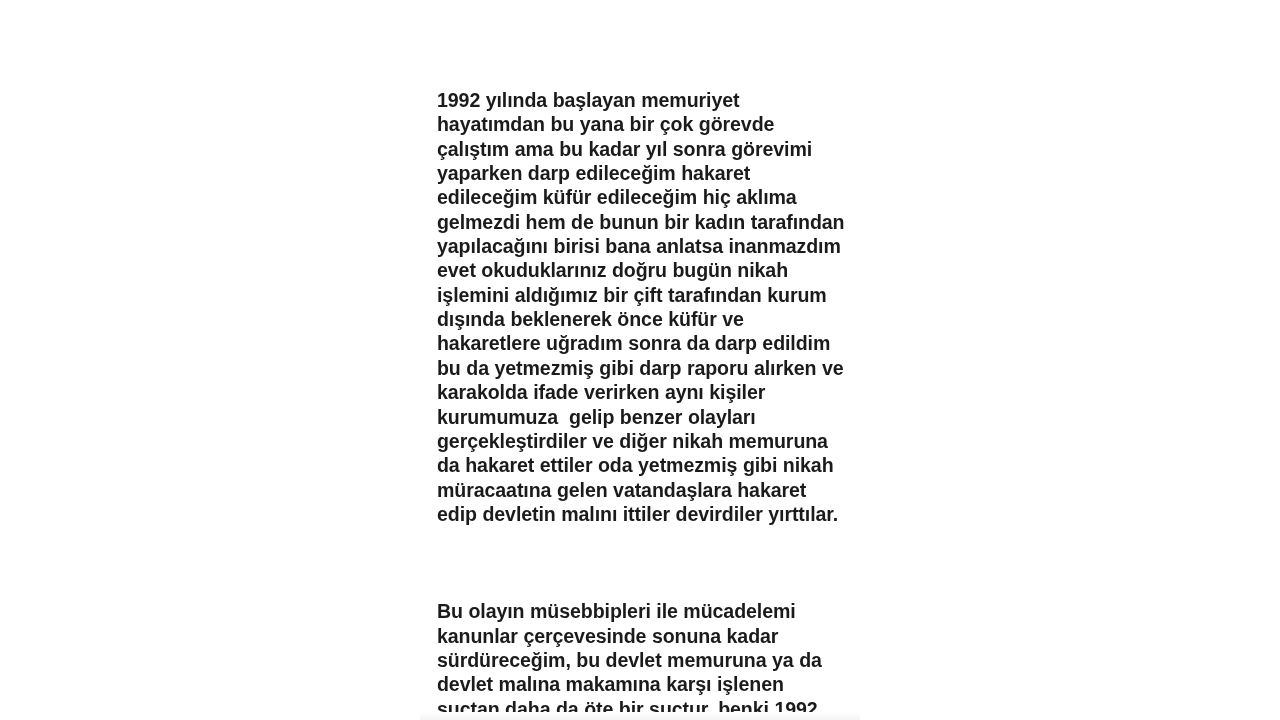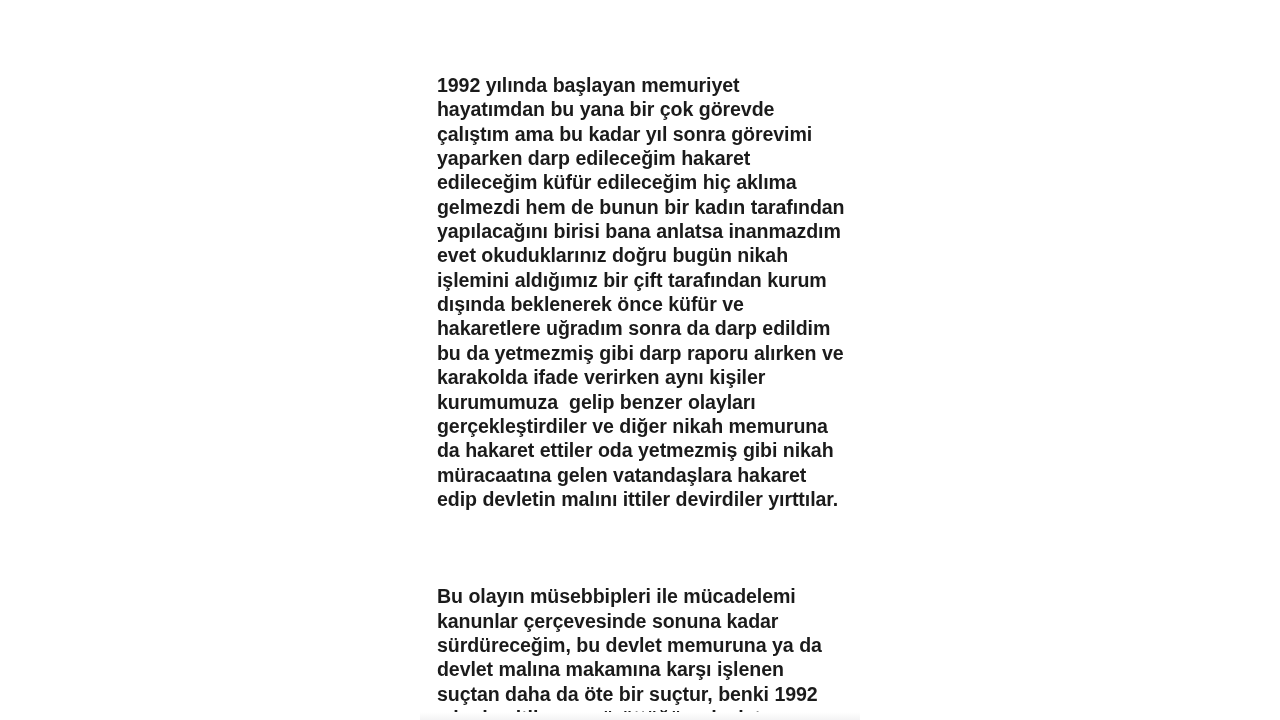--- a/index.html
+++ b/index.html
@@ -34,21 +34,21 @@
 
   
   .post-card {
     position: absolute;
     left: 420px;
     top: 0;
     width: 440px;
     height: 720px;
     background: #ffffff;
     box-sizing: border-box;
-    padding: 0 10px 0 17px;
+    padding: 15px 10px 0 17px;
     overflow: hidden;
   }
 
   .post-body {
     margin: 0;
     padding: 0;
     color: #1b1b1b;
     font-family: "Liberation Sans", sans-serif;
     font-weight: bold;
     font-size: 19.6px;

